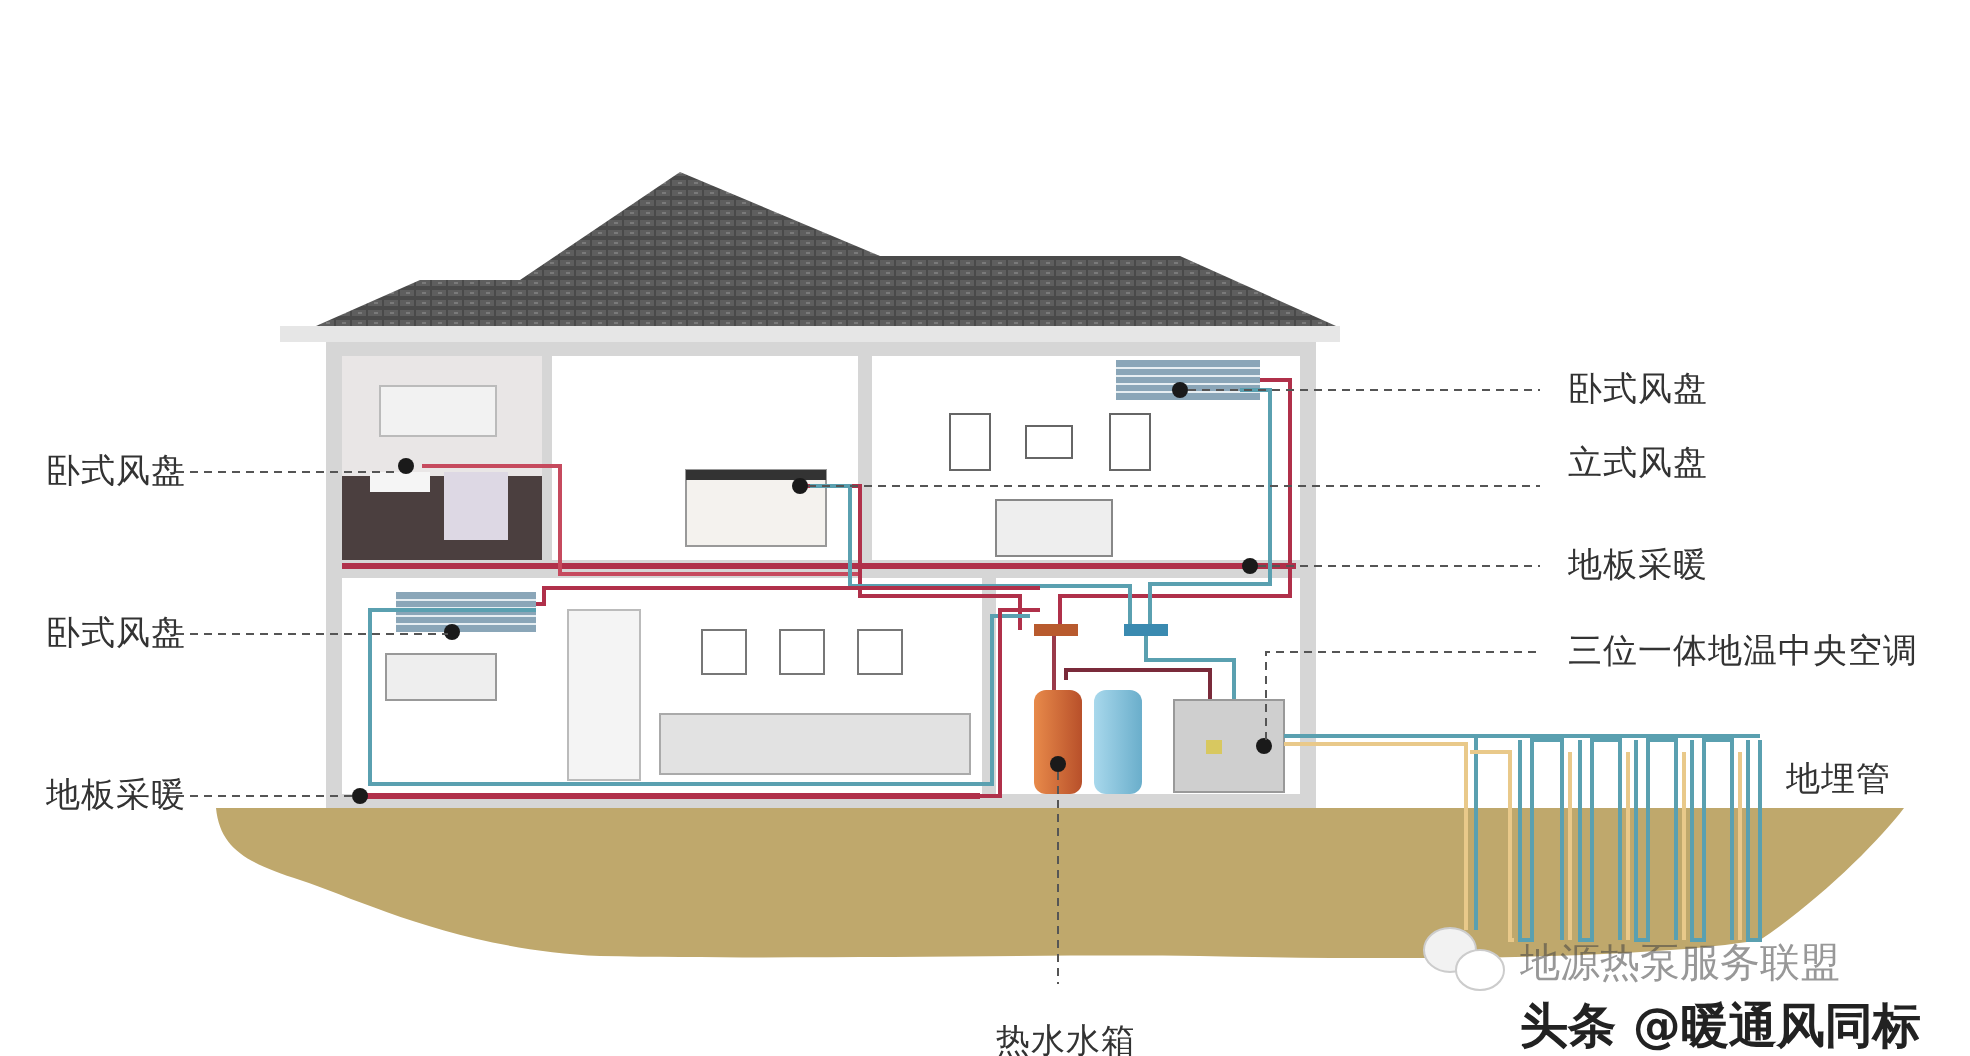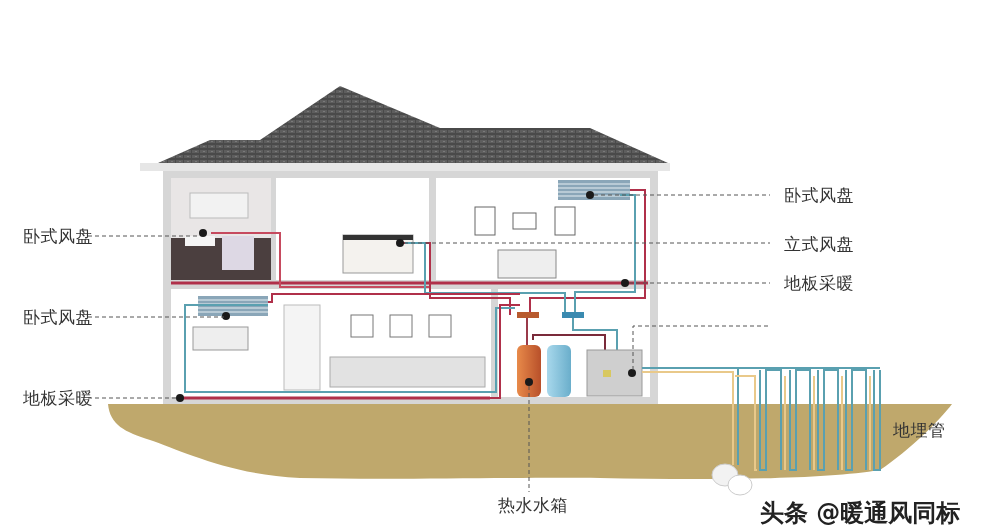--- a/index.html
+++ b/index.html
@@ -151,20 +151,22 @@
     <ellipse cx="725" cy="475" rx="13" ry="11" fill="#f2f2f2" stroke="#ccc"></ellipse>
     <ellipse cx="740" cy="485" rx="12" ry="10" fill="#ffffff" stroke="#ccc"></ellipse>
   </g>
 </svg>
 
 <div class="lbl" style="left:23px;top:228px;">卧式风盘</div>
 <div class="lbl" style="left:23px;top:309px;">卧式风盘</div>
 <div class="lbl" style="left:23px;top:390px;">地板采暖</div>
 
 <div class="lbl" style="left:784px;top:187px;">卧式风盘</div>
-<div class="lbl" style="left:784px;top:236px;text-align:right;">立式风盘</div>
+<div class="lbl" style="left:784px;top:224px;text-align:right;">立式风盘</div>
 <div class="lbl" style="left:784px;top:275px;">地板采暖</div>
-<div class="lbl" style="left:893px;top:382px;margin-top:40px;">地埋管</div>
+<div class="lbl" style="left:784px;top:318px;">三位一体地温中央空调</div>
+<div class="lbl" style="left:893px;top:382px;">地埋管</div>
 
-<div class="lbl" style="left:498px;top:497px;">热水水箱</div>
+<div class="lbl" style="left:498px;top:513px;">热水水箱</div>
 
+<div class="wm2" style="left:760px;top:468px;">地源热泵服务联盟</div>
 <div class="wm" style="left:760px;top:497px;">头条 @暖通风同标</div>
 </div>
 
 </body></html>

